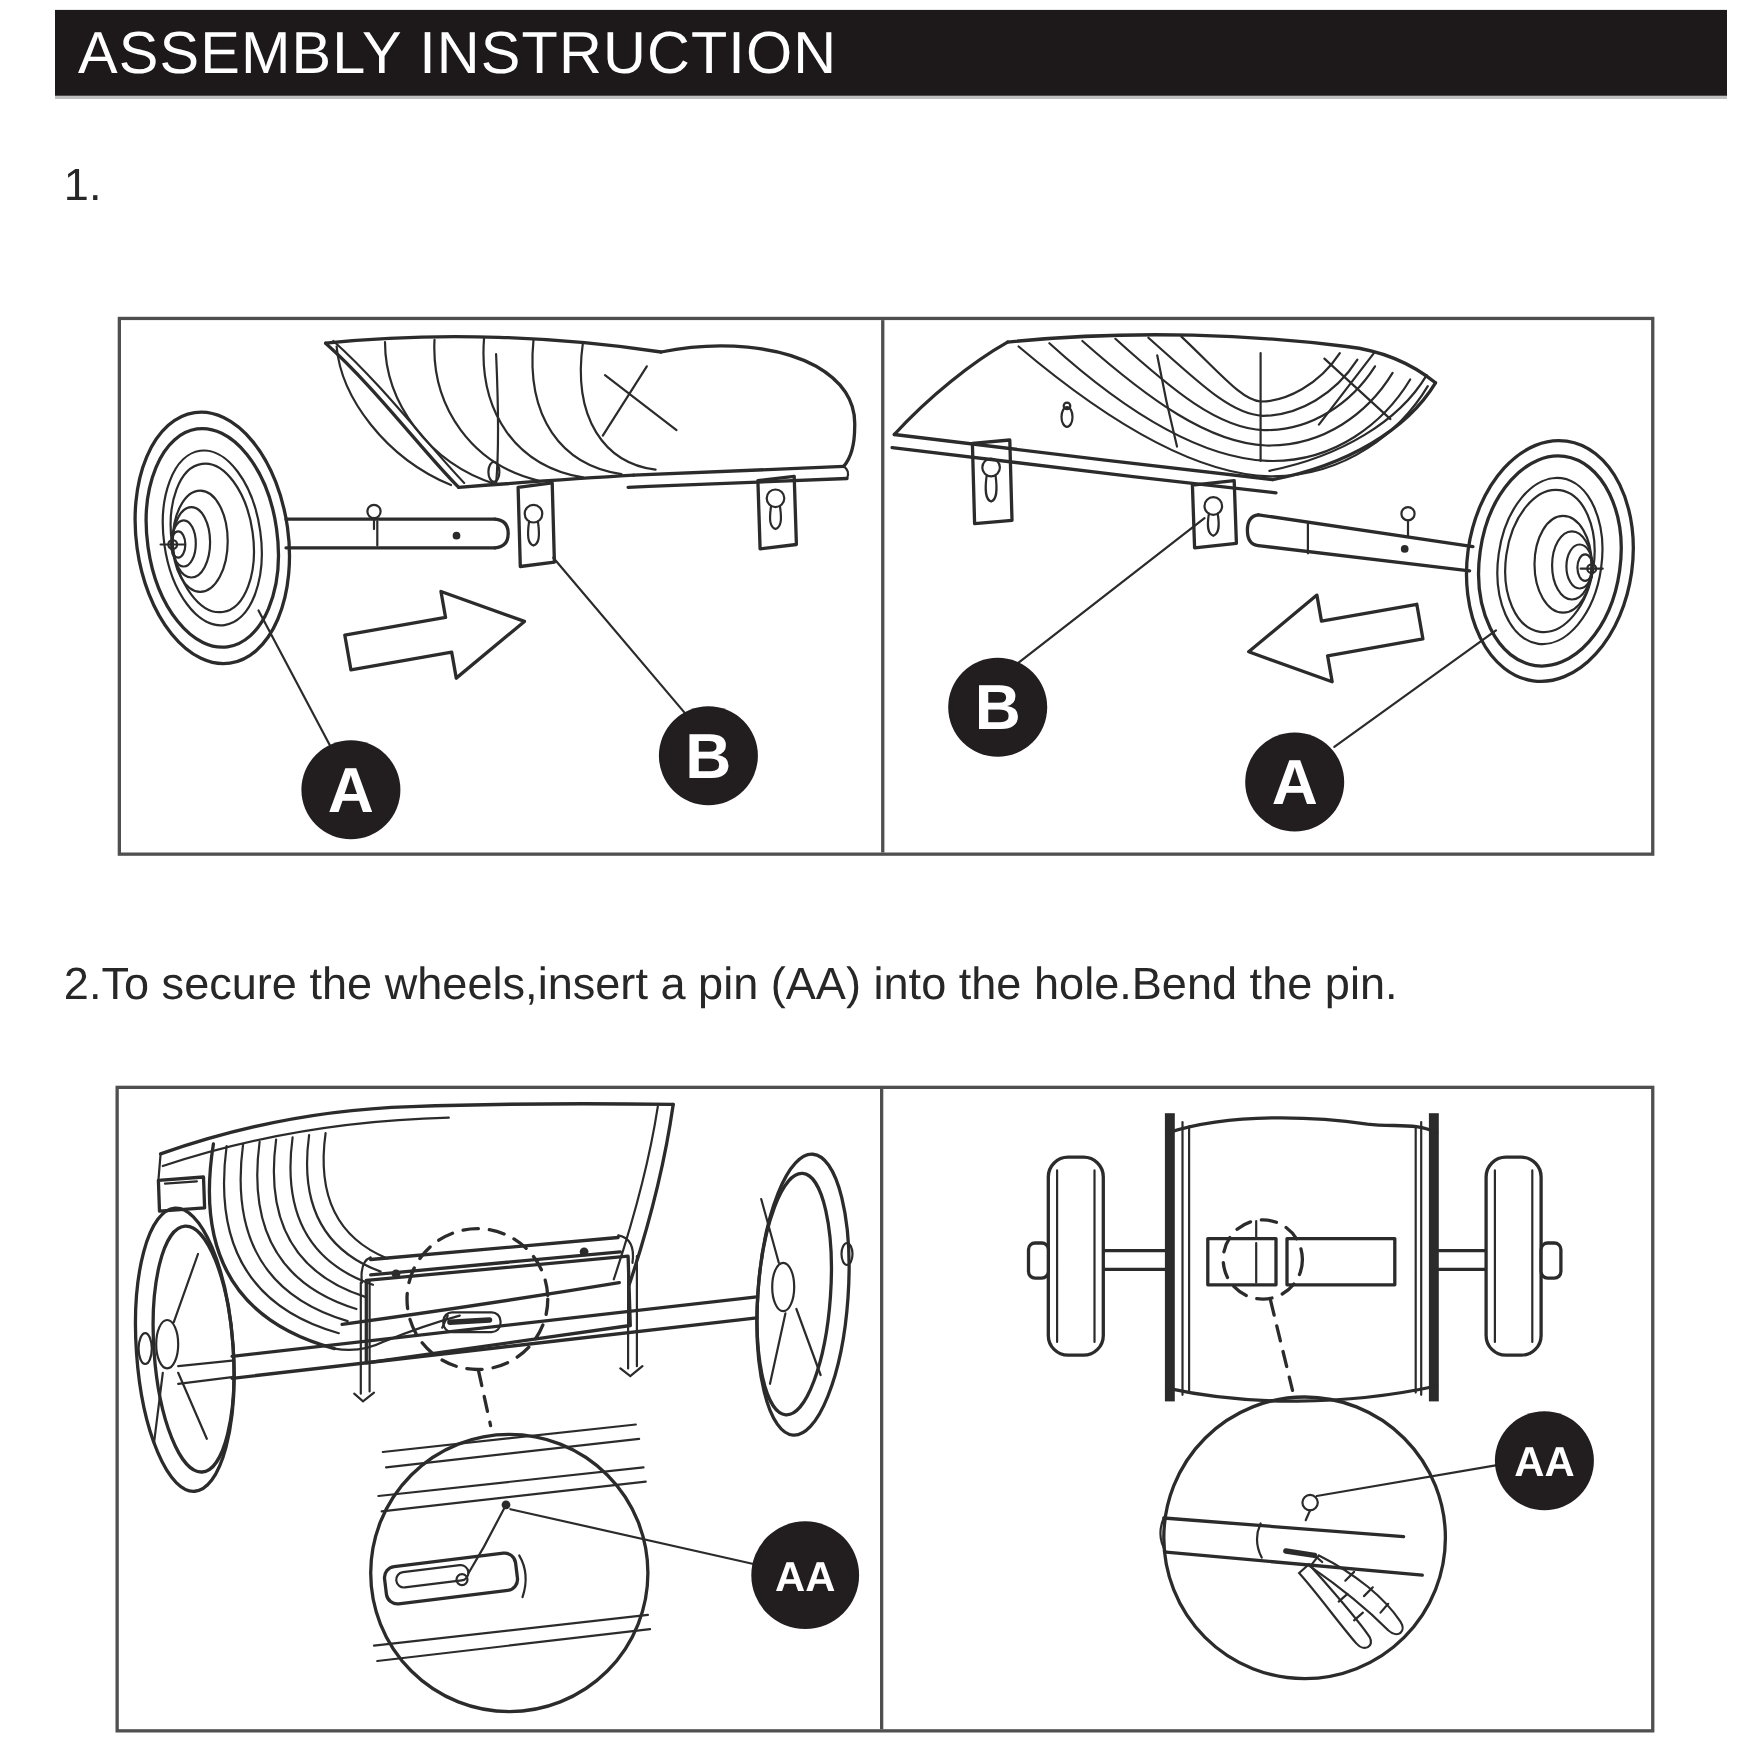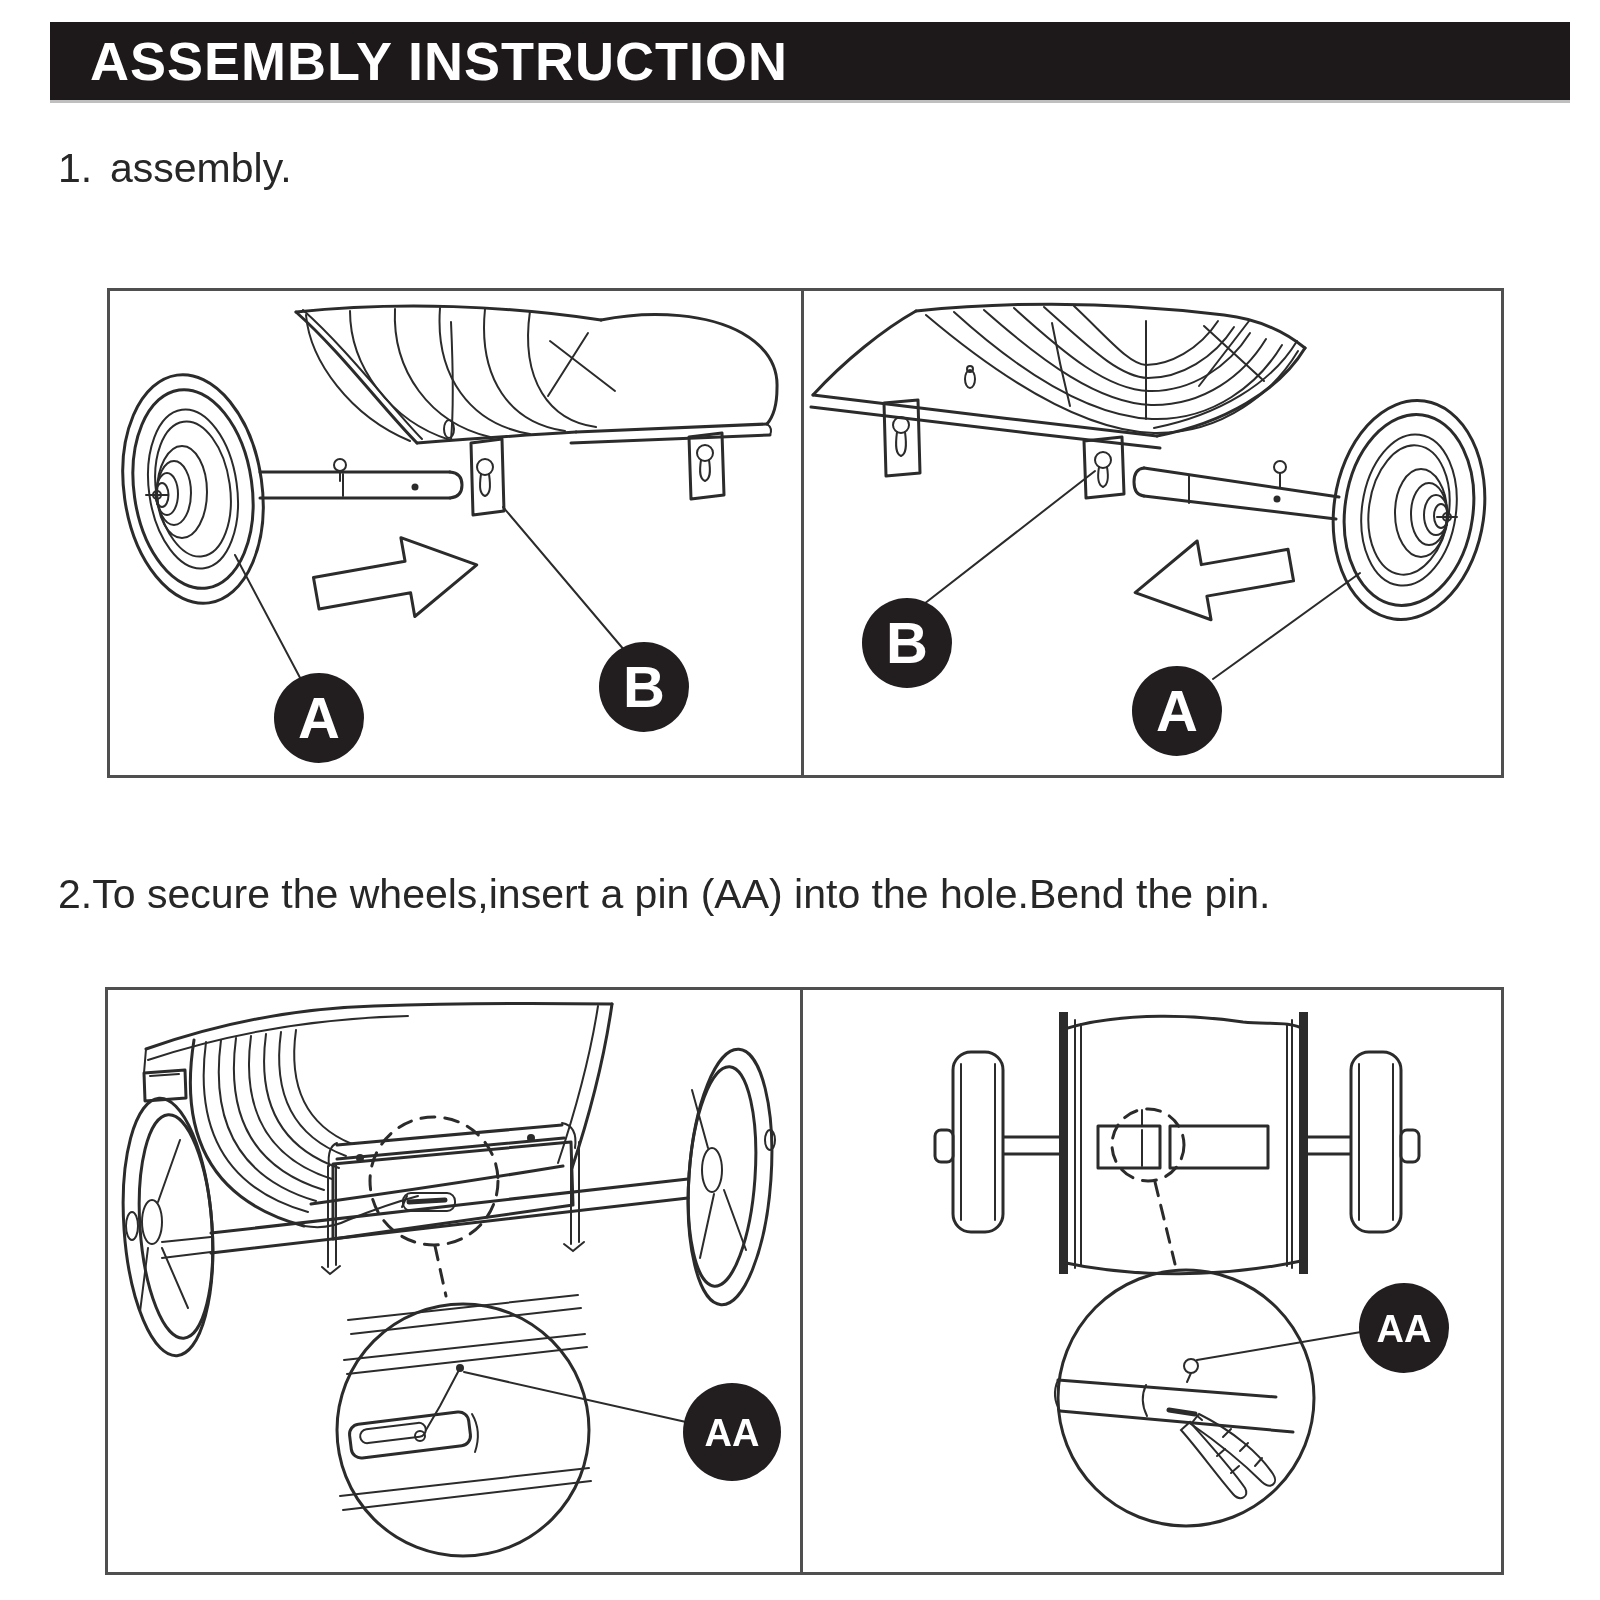--- a/index.html
+++ b/index.html
@@ -2,23 +2,23 @@
 <html><head>
 <meta charset="utf-8">
 <style>
   html,body{margin:0;padding:0;background:#f6f6f6;}
   .page{
     position:relative;width:1600px;height:1600px;background:#ffffff;
     font-family:"Liberation Sans","DejaVu Sans",sans-serif;color:#272727;
     overflow:hidden;
   }
   .header-bar{
-    position:absolute;left:50px;top:22px;width:1520px;height:78px;
-    background:#1d191a;color:#ffffff;font-size:54px;font-weight:bold;
-    line-height:78px;padding-left:40px;letter-spacing:1px;box-sizing:border-box;
+    position:absolute;left:50px;top:9px;width:1520px;height:78px;
+    background:#1d191a;color:#ffffff;font-size:54px;font-weight:normal;
+    line-height:78px;padding-left:21px;letter-spacing:1px;box-sizing:border-box;
     box-shadow:0 3px 0 rgba(0,0,0,.25);
   }
   .step{position:absolute;display:flex;font-size:41px;line-height:57px;color:#272727;}
   .step .marker{flex:0 0 52px;}
   .step--two{left:58px;top:866px;}
   .step--two .marker{flex:0 0 auto;}
   .step--one{left:58px;top:140px;}
   .figure{
     position:absolute;border:3px solid #4f4f4f;display:flex;background:#ffffff;
   }
@@ -43,21 +43,20 @@
 
 <div class="page">
 
   <div class="header-bar">
     <span>ASSEMBLY INSTRUCTION</span>
   </div>
 
   <div class="step step--one">
     <div class="marker">1.</div>
     <div>
-      <div>assembly.</div>
     </div>
   </div>
 
   <div class="figure figure--one">
 
     <svg width="691" height="478" viewBox="0 0 691 478">
       <g>
         <ellipse class="ln" cx="83" cy="198" rx="69" ry="115" transform="rotate(-8 83 198)"></ellipse>
         <ellipse class="ln" cx="83" cy="198" rx="59" ry="100" transform="rotate(-8 83 198)"></ellipse>
         <ellipse class="ln-thin" cx="83" cy="198" rx="44" ry="80" transform="rotate(-8 83 198)"></ellipse>

